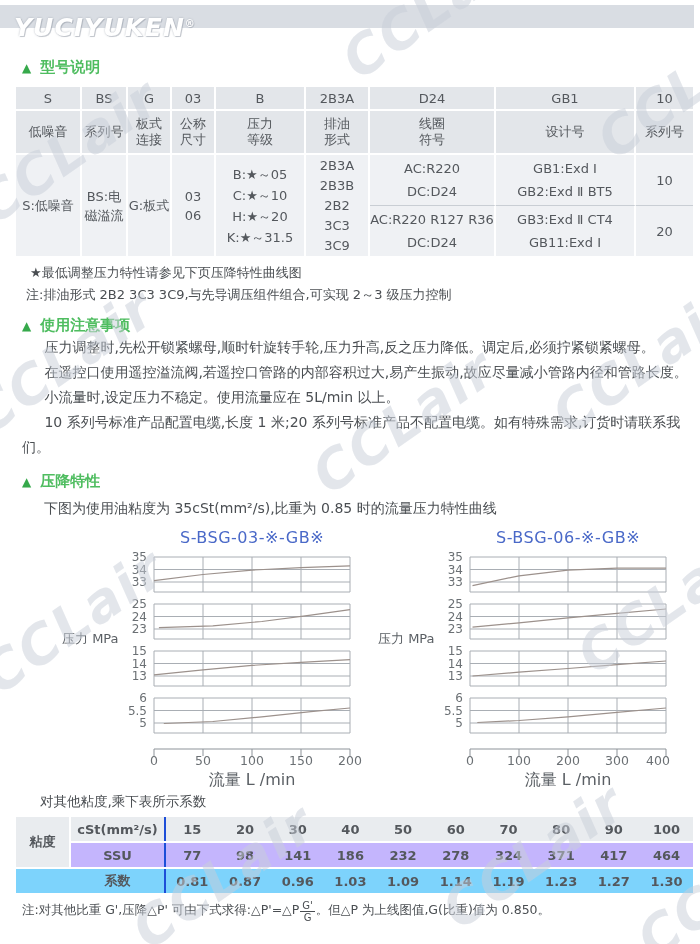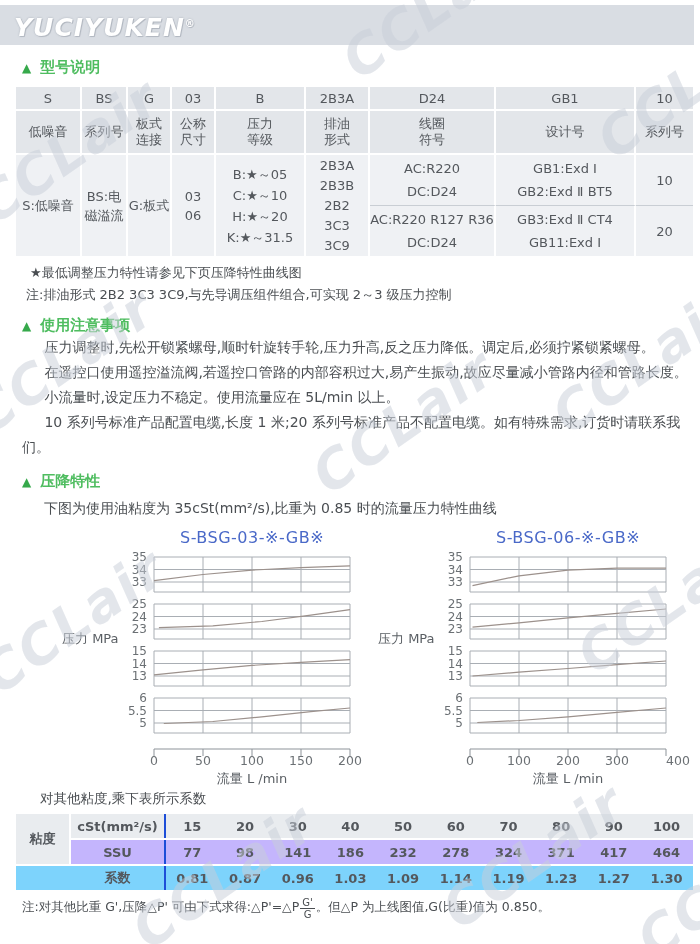--- a/index.html
+++ b/index.html
@@ -2,21 +2,21 @@
 <html><head>
 <meta charset="utf-8">
 <style>
   html,body{margin:0;padding:0;}
   body{
     width:700px;height:944px;overflow:hidden;background:#ffffff;position:relative;
     font-family:"DejaVu Sans","Liberation Sans",sans-serif;
     -webkit-font-smoothing:antialiased;
   }
   .topbar{
-    position:absolute;top:5px;left:0;right:6px;height:40px;background:#d9dde3;
+    position:absolute;top:5px;left:0;right:6px;height:23px;background:#d9dde3;
   }
   .logo{
     display:inline-block;color:#ffffff;font-style:italic;font-weight:bold;font-size:25px;
     letter-spacing:1px;line-height:38px;padding-left:14px;
     text-shadow:0 0 2px rgba(140,148,160,.65), 1px 1px 0 rgba(160,166,176,.5);
   }
   .logo sup{font-size:10px;font-style:normal;}
   .content{position:relative;padding:58px 12px 0 22px;z-index:2;}
   .sec-head{margin:0;font-size:15px;font-weight:600;color:#4fbd60;display:flex;align-items:center;gap:9px;}
   .tri{color:#36a94b;font-size:12px;line-height:1;}
@@ -47,21 +47,21 @@
   .chart-block{position:relative;padding-left:58px;}
   .chart-title{margin-left:32px;width:200px;text-align:center;font-size:16px;color:#4a69c8;
     margin-bottom:8px;letter-spacing:.5px;white-space:nowrap;}
   .chart-ylabel{position:absolute;left:0;top:102px;font-size:13px;color:#5a5f64;white-space:nowrap;}
   .panel-row{display:flex;margin-bottom:7px;}
   .ytick-col{position:relative;width:32px;height:40px;font-size:12px;color:#6b7074;}
   .ytick-col span{position:absolute;right:5px;transform:translateY(-50%);line-height:1;}
   .axis-row{margin-left:32px;width:200px;height:10px;}
   .xtick-row{position:relative;height:16px;margin-left:32px;width:200px;font-size:12.5px;color:#6b7074;}
   .xtick-row span{position:absolute;transform:translateX(-50%);top:0;}
-  .chart-xlabel{margin-left:32px;width:200px;text-align:center;font-size:13px;color:#5a5f64;margin-top:1px;}
+  .chart-xlabel{margin-left:32px;width:200px;text-align:center;font-size:16px;color:#5a5f64;margin-top:1px;}
   .scale-note{margin:2px 0 0 0;padding-left:18px;font-size:13.5px;color:#4a4e52;}
   
   .visc-table{border-collapse:separate;border-spacing:0 2px;width:677px;font-size:13px;
     color:#54585d;table-layout:fixed;margin:4px 0 0 -6px;font-weight:bold;}
   .visc-table td{text-align:center;height:24px;padding:0;}
   tr.vr1 td{background:#e9ecef;}
   tr.vr2 td{background:#c4b5fd;}
   tr.vr3 td{background:#7dd3fc;}
   td.vt-group{background:#e9ecef;border-right:2px solid #fff;}
   td.vt-label{border-right:2px solid #1d4ed8;}
@@ -396,21 +396,21 @@
             <line x1="51" y1="1" x2="51" y2="8" stroke="#8d9399" stroke-width="1"></line>
             <line x1="100" y1="1" x2="100" y2="8" stroke="#8d9399" stroke-width="1"></line>
             <line x1="149" y1="1" x2="149" y2="8" stroke="#8d9399" stroke-width="1"></line>
             <line x1="198" y1="1" x2="198" y2="8" stroke="#8d9399" stroke-width="1"></line>
           </svg></div>
         <div class="xtick-row">
           <span style="left: 2px;">0</span>
           <span style="left: 51px;">100</span>
           <span style="left: 100px;">200</span>
           <span style="left: 149px;">300</span>
-          <span style="left: 210px; text-align: right;">400</span>
+          <span style="left: 190px; text-align: right;">400</span>
         </div>
         <div class="chart-xlabel">流量   L /min</div>
       </div>
     </div>
 
   <p class="scale-note">对其他粘度,乘下表所示系数</p>
 
   <table class="visc-table">
     <colgroup>
       <col style="width:55px">

